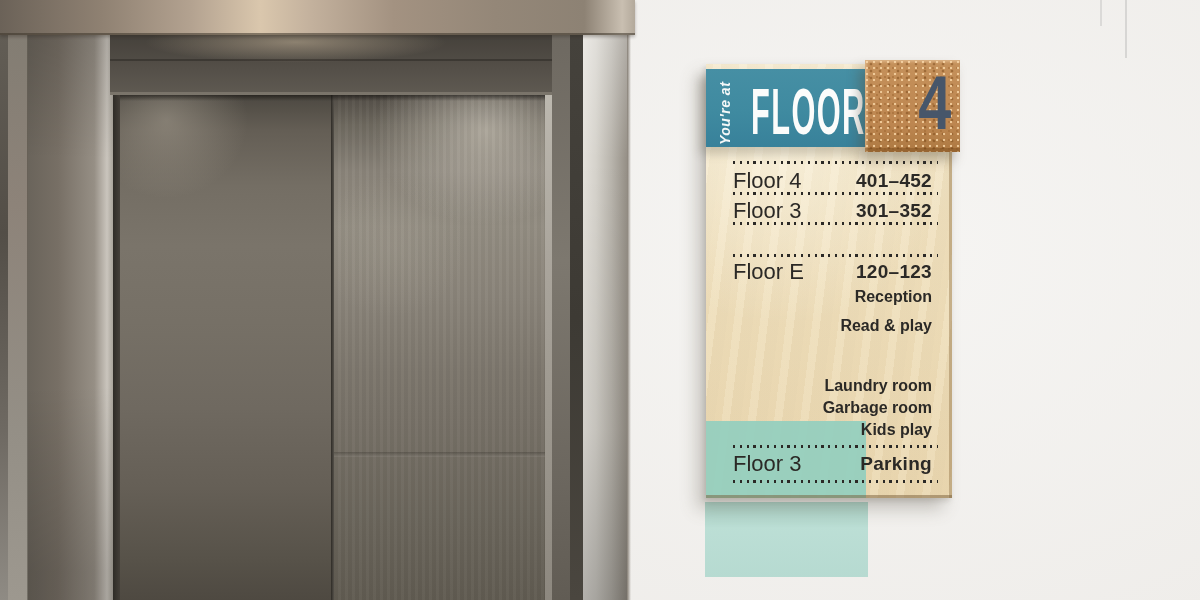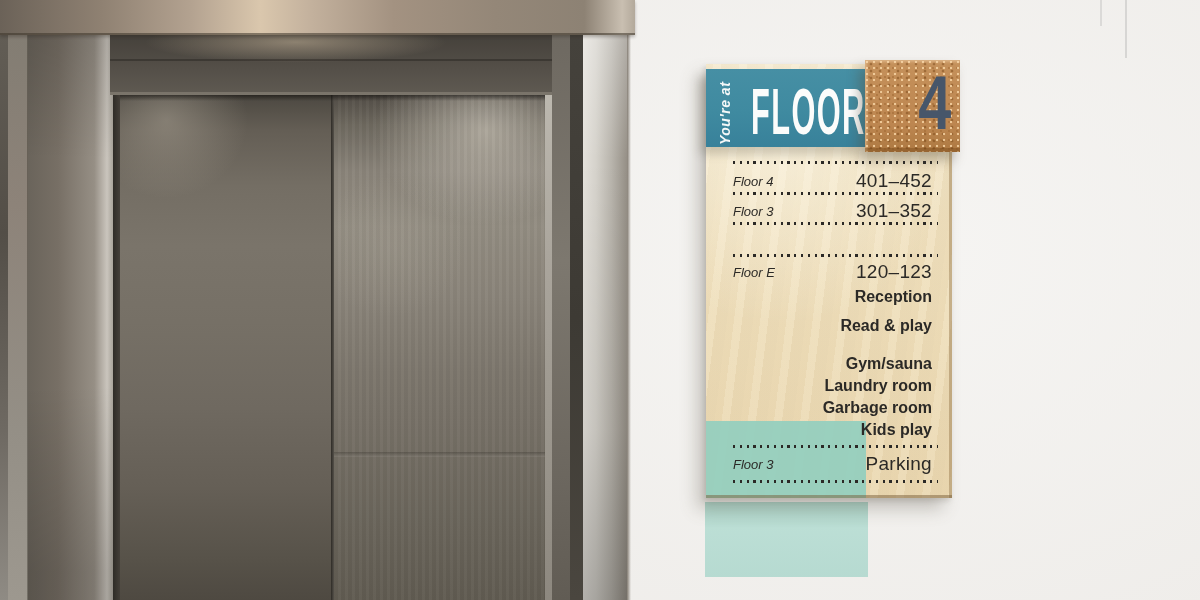--- a/index.html
+++ b/index.html
@@ -108,22 +108,22 @@
       linear-gradient(180deg,#c5915b 0%,#bd8650 70%,#ad7942 100%);
     box-shadow:-6px 8px 11px rgba(85,75,60,.38), inset 0 -4px 0 rgba(108,62,18,.35), inset 2px 2px 3px rgba(255,230,195,.4);}
   .cork-number{right:9px;top:-3px;color:var(--numeral,#47566a);
     font-size:76px;line-height:92px;font-weight:700;
     transform:scaleX(.78);transform-origin:right center;}
 
   
   .dots{left:27px;width:205px;height:3px;z-index:4;
     background-image:repeating-linear-gradient(90deg, var(--ink,#2b2926) 0 2.2px, rgba(0,0,0,0) 2.2px 6.8px);}
   .drow{left:27px;width:205px;height:26px;z-index:4;display:flex;align-items:center;justify-content:space-between;}
-  .dlabel{position:static;font-style:italic;font-size:13px;color:var(--ink,#2b2926);}
-  .dvalue{position:static;font-weight:400;font-size:19px;color:var(--ink,#2b2926);padding-right:6px;letter-spacing:.3px;}
+  .dlabel{position:static;font-size:22px;color:var(--ink,#2b2926);}
+  .dvalue{position:static;font-weight:700;font-size:19px;color:var(--ink,#2b2926);padding-right:6px;letter-spacing:.3px;}
   .amen{left:27px;width:205px;height:22px;z-index:4;display:flex;align-items:center;justify-content:flex-end;
     font-weight:700;font-size:16px;color:var(--ink,#2b2926);padding-right:6px;}
 </style>
 </head>
 <body>
 
 <div class="stage">
 
   <div class="elevator">
     <div class="elv-outer-a"></div>
@@ -165,21 +165,20 @@
     <div class="dots" style="top:158px"></div>
 
     <div class="dots" style="top:190px"></div>
     <div class="drow" style="top:195px">
       <span class="dlabel">Floor E</span>
       <span class="dvalue">120–123</span>
     </div>
 
     <div class="amen" style="top:222px">Reception</div>
     <div class="amen" style="top:251px">Read &amp; play</div>
-    <div class="amen" style="top:289px">Gym/sauna</div>
     <div class="amen" style="top:311px">Laundry room</div>
     <div class="amen" style="top:333px">Garbage room</div>
     <div class="amen" style="top:355px">Kids play</div>
 
     <div class="dots" style="top:381px"></div>
     <div class="drow" style="top:387px">
       <span class="dlabel">Floor 3</span>
       <span class="dvalue">Parking</span>
     </div>
     <div class="dots" style="top:416px"></div>

